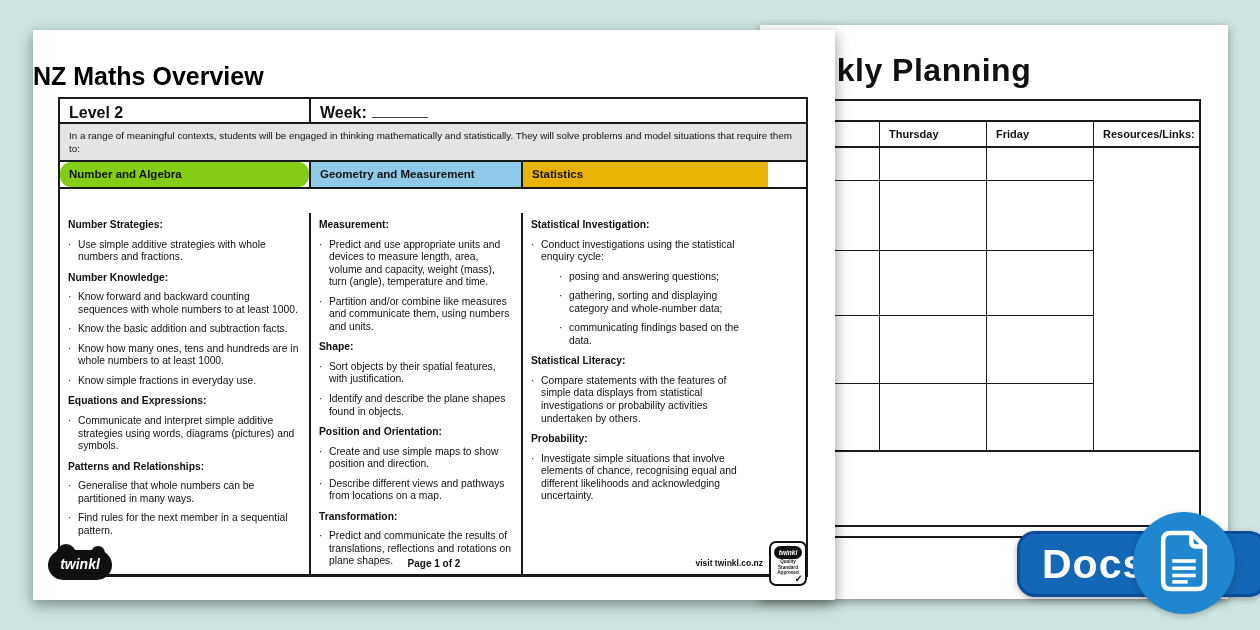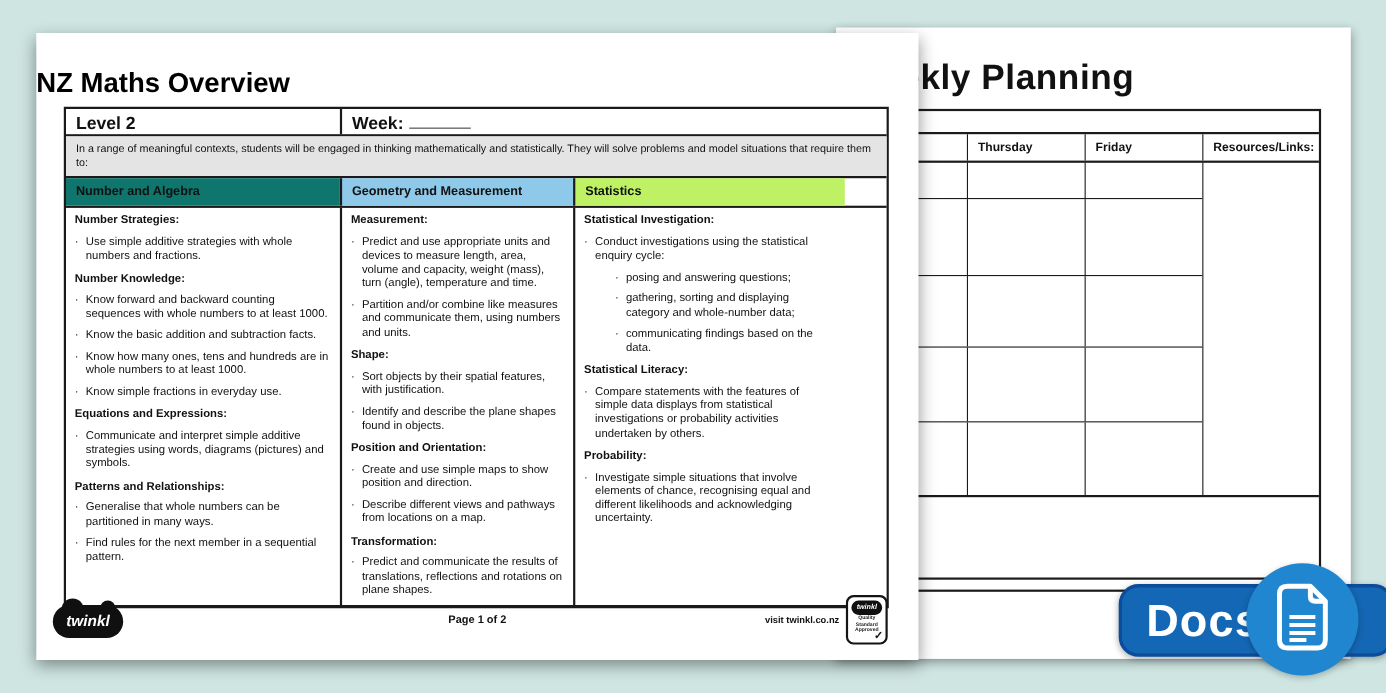--- a/index.html
+++ b/index.html
@@ -41,21 +41,21 @@
   .fp-r1cell { padding:5px 0 0 9px; font-size:16px; font-weight:700; color:#111; }
   .fp-r1cell + .fp-r1cell { border-left:2px solid #1a1a1a; }
   .cw1{width:249px;} .cw2{width:212px;} .cw3{width:247px;}
   .blank-line { display:inline-block; width:56px; height:11px; border-bottom:1.5px solid #444; margin-left:5px; }
   .fp-intro { height:38px; background:#e4e4e4; border-bottom:2px solid #1a1a1a;
               font-size:9.8px; color:#111; padding:5px 8px 0 9px; line-height:1.35; }
   .fp-headers { display:flex; height:27px; border-bottom:2px solid #1a1a1a; }
   .fp-hcell { padding:6px 0 0 9px; font-size:11.5px; font-weight:700; color:#111; }
   .fp-hcell + .fp-hcell { border-left:2px solid #1a1a1a; }
   .fp-content { display:flex; min-height:349px; align-items:stretch; }
-  .fp-col { padding:4px 9px 6px 8px; font-size:10.3px; line-height:1.22; color:#111; }
+  .fp-col { padding:4px 9px 6px 8px; font-size:10.3px; line-height:1.22; color:#111;margin-top:24px; }
   .fp-col + .fp-col { border-left:2px solid #1a1a1a; }
   .sec-h { font-weight:700; margin-top:8px; margin-bottom:1px; }
   .fp-col .sec-h:first-child { margin-top:2px; }
   .bullet { display:flex; margin-top:7px; }
   .bullet:first-of-type { margin-top:2px; }
   .bullet .dot { width:10px; flex:0 0 10px; text-align:left; }
   .bullet.sub { margin-left:28px; }
   .btext { flex:1; }
 
   
@@ -141,23 +141,23 @@
   <div class="front-page">
     <div class="fp-title">NZ Maths Overview</div>
 
     <div class="fp-table">
       <div class="fp-row1">
         <div class="fp-r1cell cw1">Level 2</div>
         <div class="fp-r1cell cw2"><span>Week:</span><span class="blank-line"></span></div>
       </div>
       <div class="fp-intro">In a range of meaningful contexts, students will be engaged in thinking mathematically and statistically. They will solve problems and model situations that require them to:</div>
       <div class="fp-headers" id="fp-headers">
-          <div class="fp-hcell cw1" style="background: #0f766e;">Number and Algebra</div>
+          <div class="fp-hcell cw1" style="background: #84cc16; border-radius: 11px;">Number and Algebra</div>
           <div class="fp-hcell cw2" style="background: rgb(143, 201, 233);">Geometry and Measurement</div>
-          <div class="fp-hcell cw3" style="background: #bef264;">Statistics</div>
+          <div class="fp-hcell cw3" style="background: #eab308;">Statistics</div>
         </div>
       <div class="fp-content" id="fp-content">
           <div class="fp-col cw1">
             <div class="sec-h">Number Strategies:</div>
             <div class="bullet">
               <span class="dot">·</span>
               <span class="btext">Use simple additive strategies with whole numbers and fractions.</span>
             </div>
             <div class="sec-h">Number Knowledge:</div>
             <div class="bullet">

